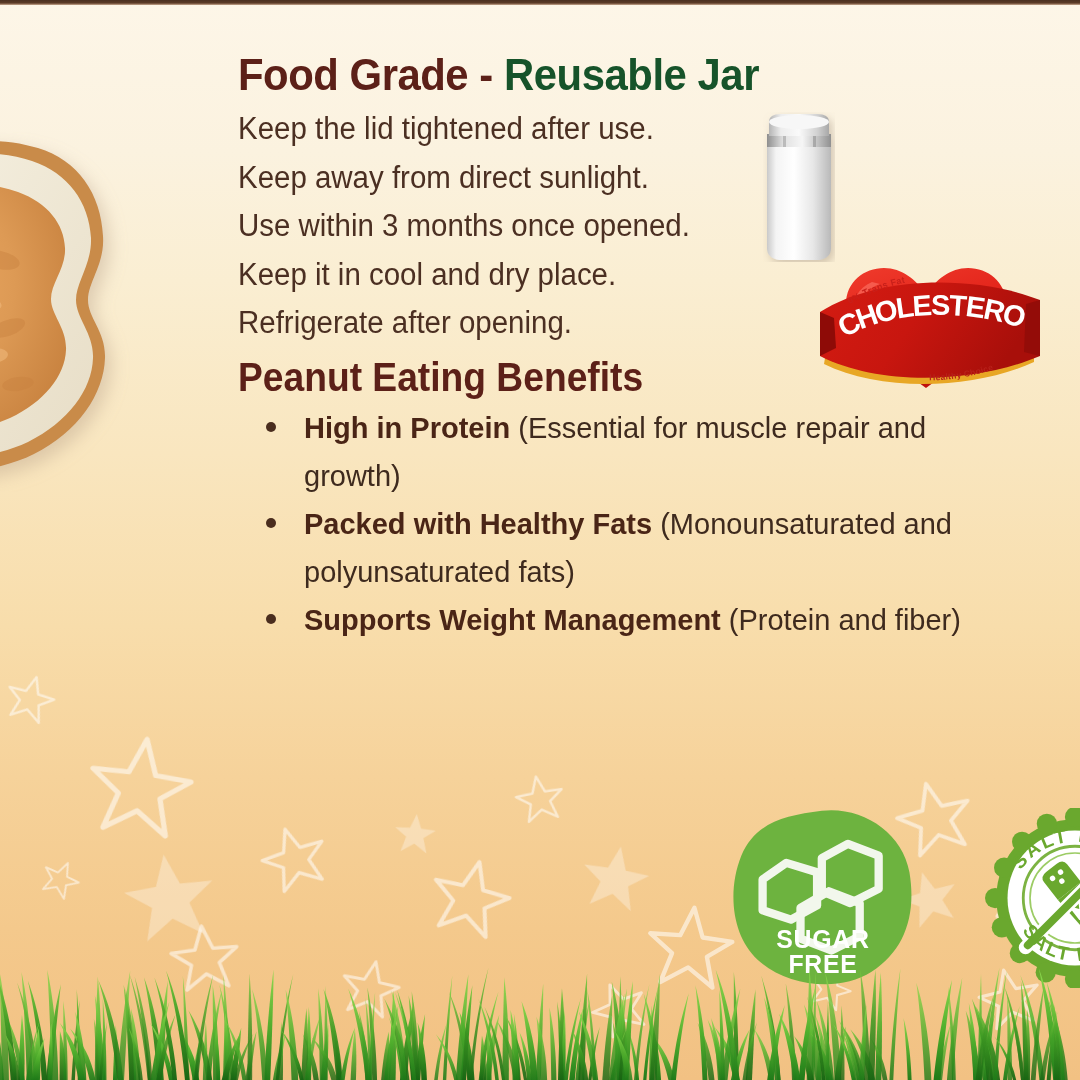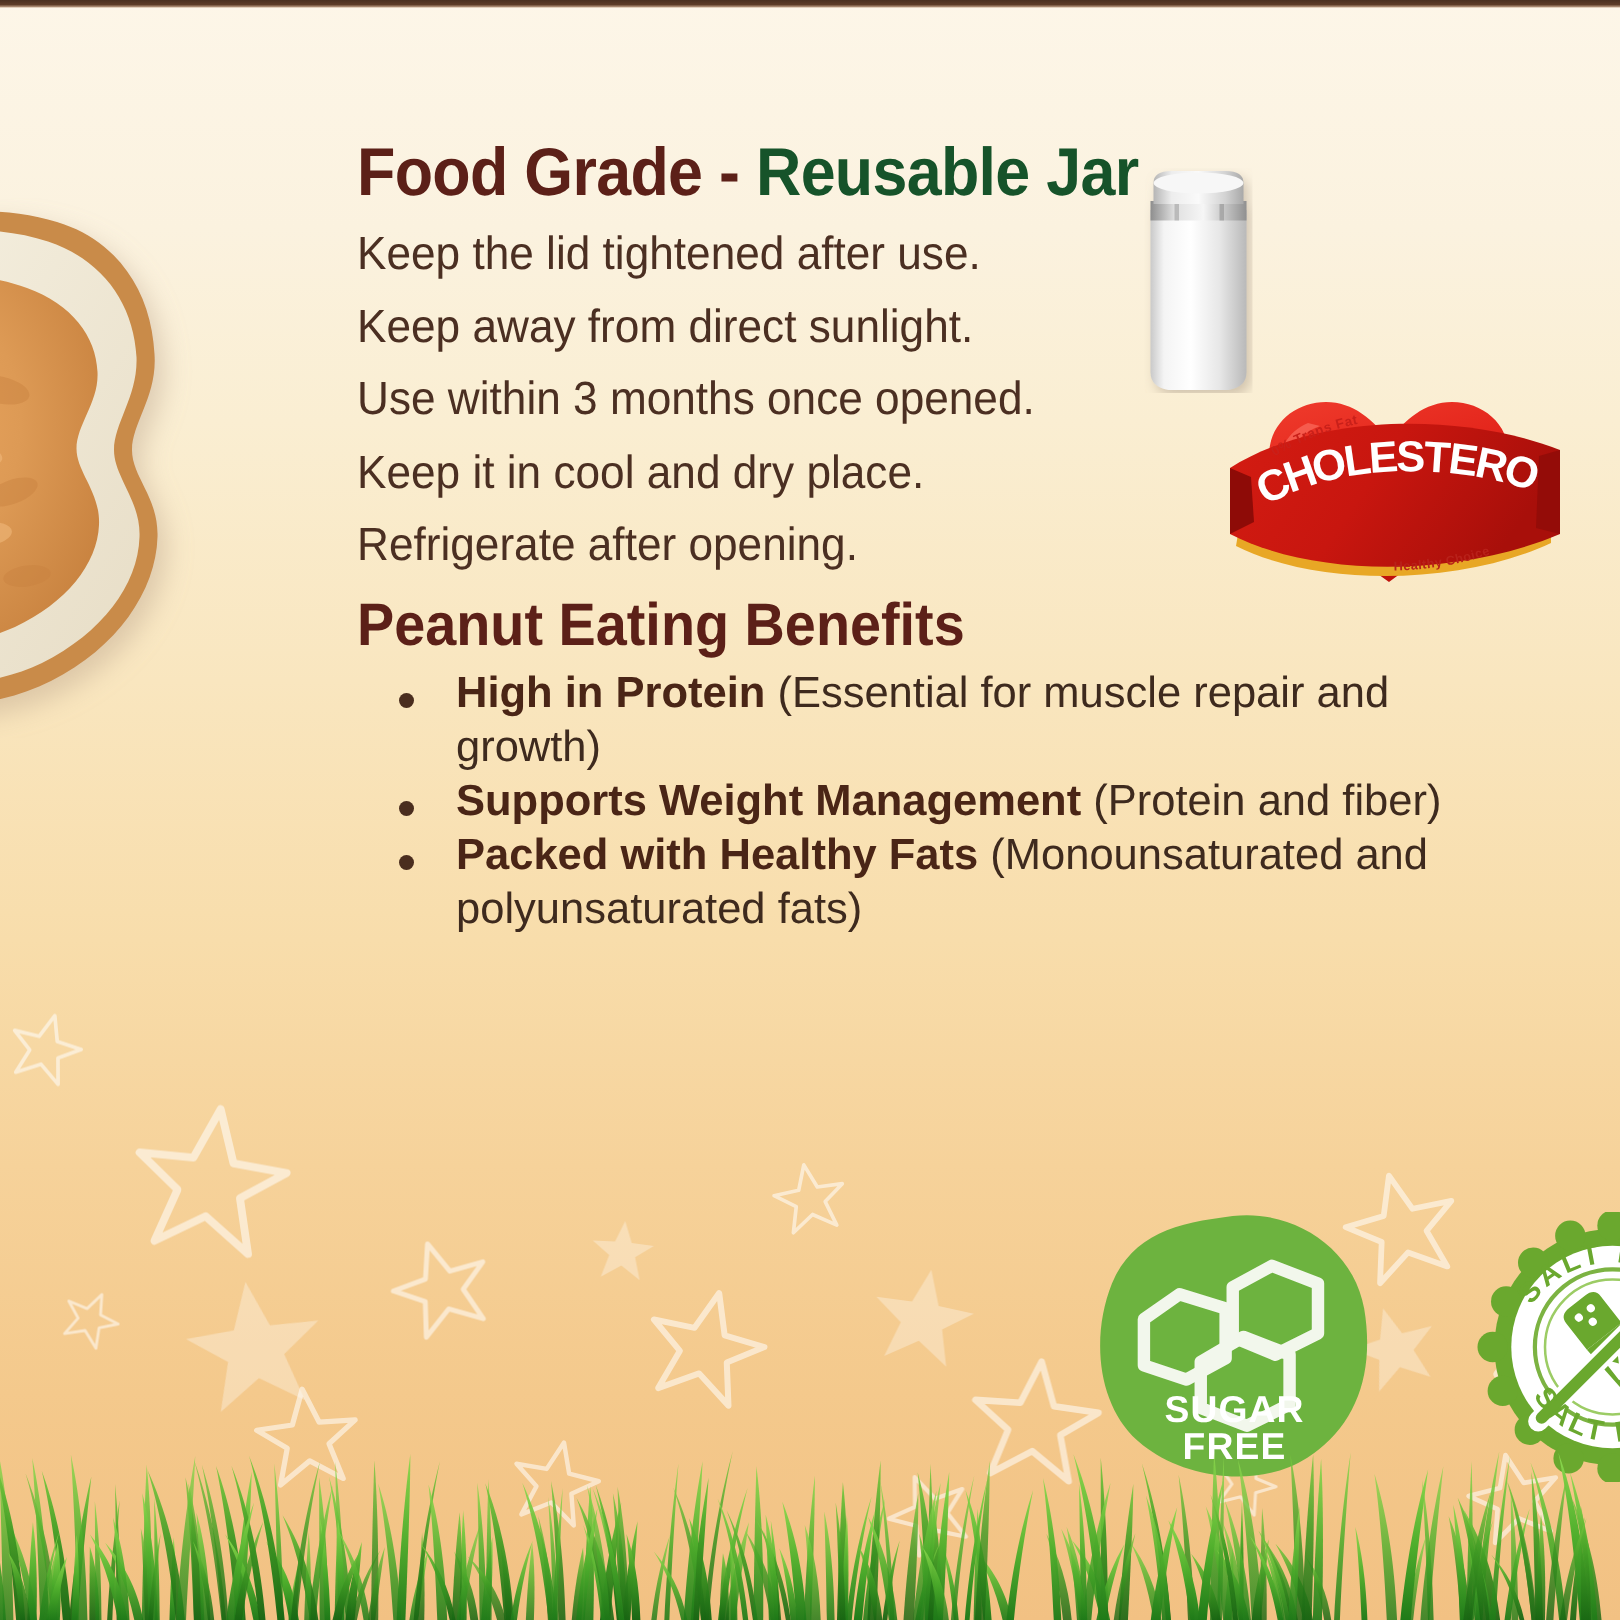--- a/index.html
+++ b/index.html
@@ -80,21 +80,20 @@
     width: 222px;
     height: 155px;
   }
 
   
   .content {
     position: absolute;
     left: 238px;
     top: 52px;
     width: 800px;
-    margin-top: 40px;
   }
 
   .headline {
     font-family: "Liberation Sans Narrow", "Liberation Sans", sans-serif;
     font-size: 45px;
     font-weight: bold;
     letter-spacing: -0.5px;
     line-height: 1.0;
     margin: 0 0 6px 0;
     white-space: nowrap;
@@ -136,21 +135,21 @@
     margin: 4px 0 0 0;
     padding: 0 0 0 28px;
     list-style: none;
     width: 740px;
   }
   .benefits li {
     position: relative;
     font-family: "Liberation Sans Narrow", "Liberation Sans", sans-serif;
     font-size: 29px;
     color: #3e2a1e;
-    line-height: 36px;
+    line-height: 48px;
     padding-left: 38px;
     margin-bottom: 0px;
   }
   .benefits li::before {
     content: "";
     position: absolute;
     left: 0px;
     top: 18px;
     width: 10px;
     height: 10px;
@@ -368,22 +367,22 @@
       <li>Keep away from direct sunlight.</li>
       <li>Use within 3 months once opened.</li>
       <li>Keep it in cool and dry place.</li>
       <li>Refrigerate after opening.</li>
     </ul>
 
     <h2 class="subhead">Peanut Eating Benefits</h2>
 
     <ul class="benefits">
       <li><b>High in Protein</b><span> (Essential for muscle repair and growth)</span></li>
+      <li><b>Packed with Healthy Fats</b><span> (Monounsaturated and polyunsaturated fats)</span></li>
       <li><b>Supports Weight Management</b><span> (Protein and fiber)</span></li>
-      <li><b>Packed with Healthy Fats</b><span> (Monounsaturated and polyunsaturated fats)</span></li>
     </ul>
   </div>
 
   <div class="badges">
 
     <svg class="badge-svg badge-sugar" viewBox="0 0 158 152">
       <path d="M78,4 C112,0 146,22 152,56 C158,92 148,122 120,140
                C92,158 48,152 24,130 C2,110 -2,72 10,42 C22,14 46,8 78,4 Z" fill="#6db33f"></path>
       <g fill="none" stroke="#f2f7ec" stroke-width="7" stroke-linejoin="round">
         <path d="M28,62 L48,48 L74,56 L74,84 L52,96 L28,88 Z"></path>

